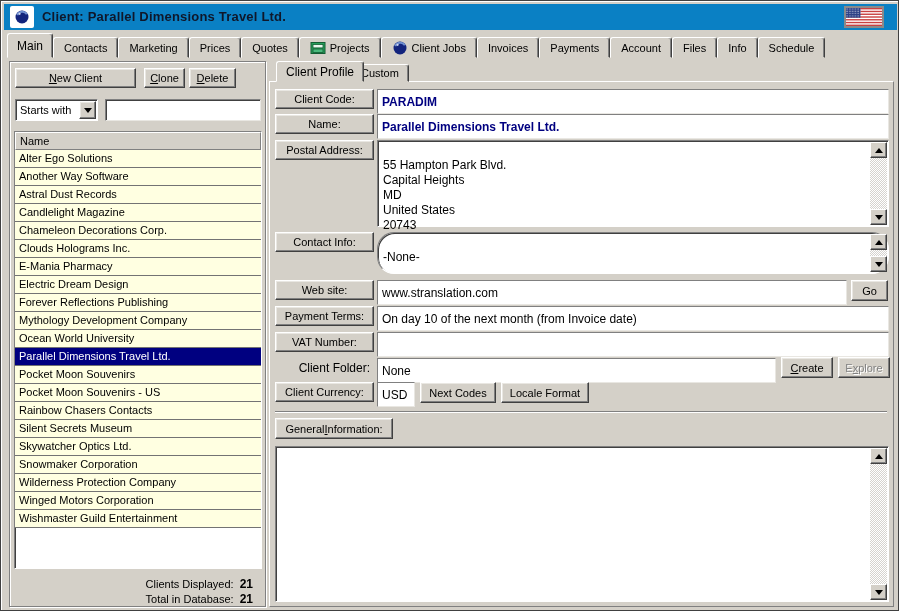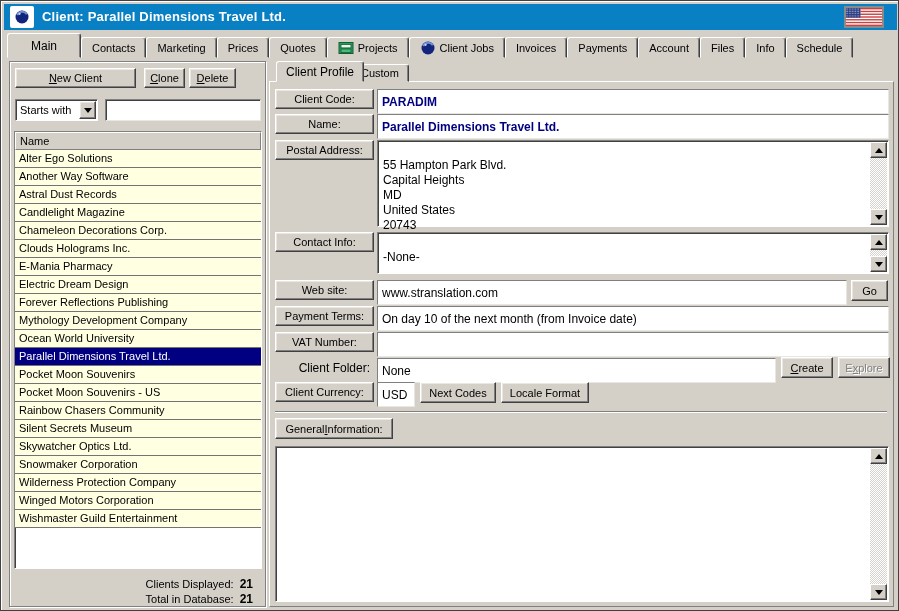--- a/index.html
+++ b/index.html
@@ -18,41 +18,41 @@
     position: absolute; left: 3px; top: 3px; width: 893px; height: 26px;
     background: #0a80c4; display: flex; align-items: center;
   }
   #app-icon-box {
     position: absolute; left: 6px; top: 2px; width: 24px; height: 22px;
     background: #fff; border-radius: 2px;
     display: flex; align-items: center; justify-content: center;
   }
   #window-title {
     position: absolute; left: 38px; top: 0; line-height: 26px;
-    color: #ffffff; font-weight: bold; font-size: 13px; letter-spacing: .2px;
+    color: #0f172a; font-weight: bold; font-size: 13px; letter-spacing: .2px;
   }
   #flag-box {
     position: absolute; right: 13px; top: 2px; width: 40px; height: 22px;
     border: 2px solid #8a8a8a; background: #fff; overflow: hidden;
   }
 
   
   #tab-bar {
     position: absolute; left: 3px; top: 32px; width: 893px; height: 25px;
     display: flex; align-items: flex-end; padding-left: 3px;
   }
   .tab {
     height: 21px; padding: 0 10px; background: #d4d0c8;
     border: 1px solid; border-color: #ffffff #404040 #d4d0c8 #ffffff;
     border-radius: 3px 3px 0 0;
     display: flex; align-items: center; gap: 4px; white-space: nowrap;
     box-shadow: inset -1px 0 0 #808080;
     position: relative; z-index: 1; cursor: default;
   }
-  .tab.active { height: 25px; z-index: 3; padding: 0 23px; font-size: 12px; }
+  .tab.active { height: 25px; z-index: 3; padding: 0 9px; font-size: 12px; }
   .tab-icon { width: 16px; height: 16px; display: inline-flex; }
 
   
   .btn {
     position: absolute; background: #d4d0c8;
     border: 1px solid; border-color: #ffffff #404040 #404040 #ffffff;
     box-shadow: inset -1px -1px 0 #808080, inset 1px 1px 0 #e9e7e2;
     display: flex; align-items: center; justify-content: center;
     font-size: 11px; cursor: default; white-space: nowrap;
   }
@@ -145,21 +145,21 @@
   .plain-label { position: absolute; left: 6px; width: 95px; text-align: right; font-size: 12px; }
 
   #client-code-field { left: 108px; top: 28px;  width: 512px; }
   #client-name-field { left: 108px; top: 53px;  width: 512px; }
 
   .textbox {
     position: absolute; background: #fff; font-size: 12px;
     padding: 2px 22px 2px 5px; white-space: pre-line; line-height: 15px;
   }
   #postal-box   { left: 108px; top: 79px;  width: 512px; height: 87px; }
-  #contact-box  { left: 108px; top: 171px; width: 512px; height: 42px; }
+  #contact-box  { left: 108px; top: 171px; width: 512px; height: 42px; border-radius: 17px; }
   #geninfo-box  { left: 6px;   top: 385px; width: 614px; height: 156px; }
 
   #web-field      { left: 108px; top: 219px; width: 470px; }
   #go-btn         { left: 582px; top: 219px; width: 37px; height: 21px; }
   #terms-field    { left: 108px; top: 245px; width: 512px; }
   #vat-field      { left: 108px; top: 271px; width: 512px; }
   #folder-label   { top: 300px; }
   #folder-field   { left: 108px; top: 297px; width: 399px; }
   #create-btn     { left: 512px; top: 296px; width: 52px; height: 21px; }
   #explore-btn    { left: 569px; top: 296px; width: 52px; height: 21px; }
@@ -294,21 +294,21 @@
       <div class="list-row">Chameleon Decorations Corp.</div>
       <div class="list-row">Clouds Holograms Inc.</div>
       <div class="list-row">E-Mania Pharmacy</div>
       <div class="list-row">Electric Dream Design</div>
       <div class="list-row">Forever Reflections Publishing</div>
       <div class="list-row">Mythology Development Company</div>
       <div class="list-row">Ocean World University</div>
       <div class="list-row selected">Parallel Dimensions Travel Ltd.</div>
       <div class="list-row">Pocket Moon Souvenirs</div>
       <div class="list-row">Pocket Moon Souvenirs - US</div>
-      <div class="list-row">Rainbow Chasers Community</div>
+      <div class="list-row">Rainbow Chasers Contacts</div>
       <div class="list-row">Silent Secrets Museum</div>
       <div class="list-row">Skywatcher Optics Ltd.</div>
       <div class="list-row">Snowmaker Corporation</div>
       <div class="list-row">Wilderness Protection Company</div>
       <div class="list-row">Winged Motors Corporation</div>
       <div class="list-row">Wishmaster Guild Entertainment</div>
     </div>
 
     <div class="status-line" id="status-line-1">
       <span>Clients Displayed:</span>

